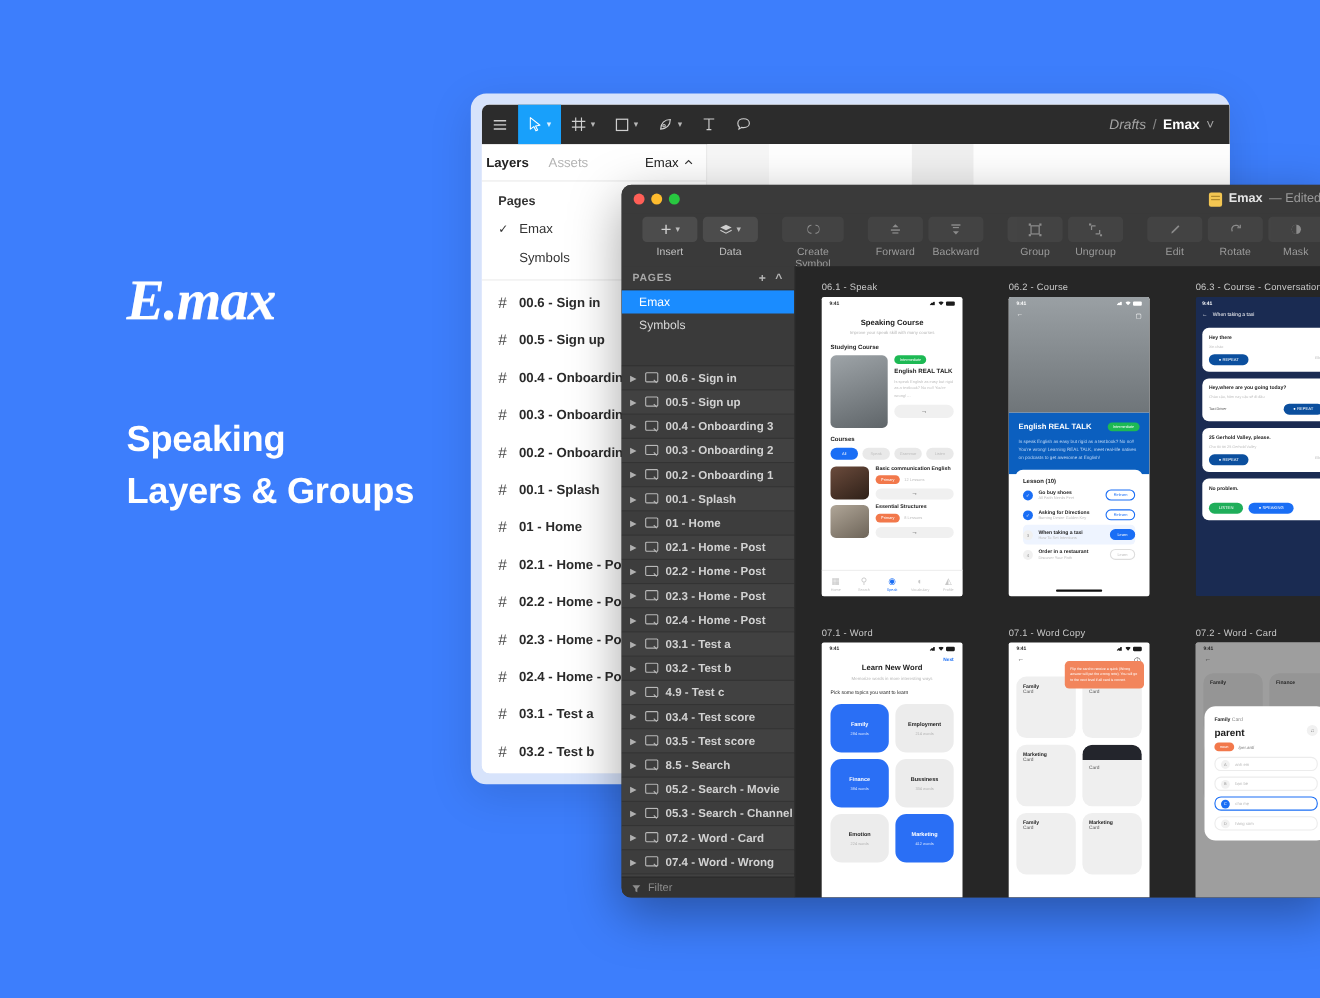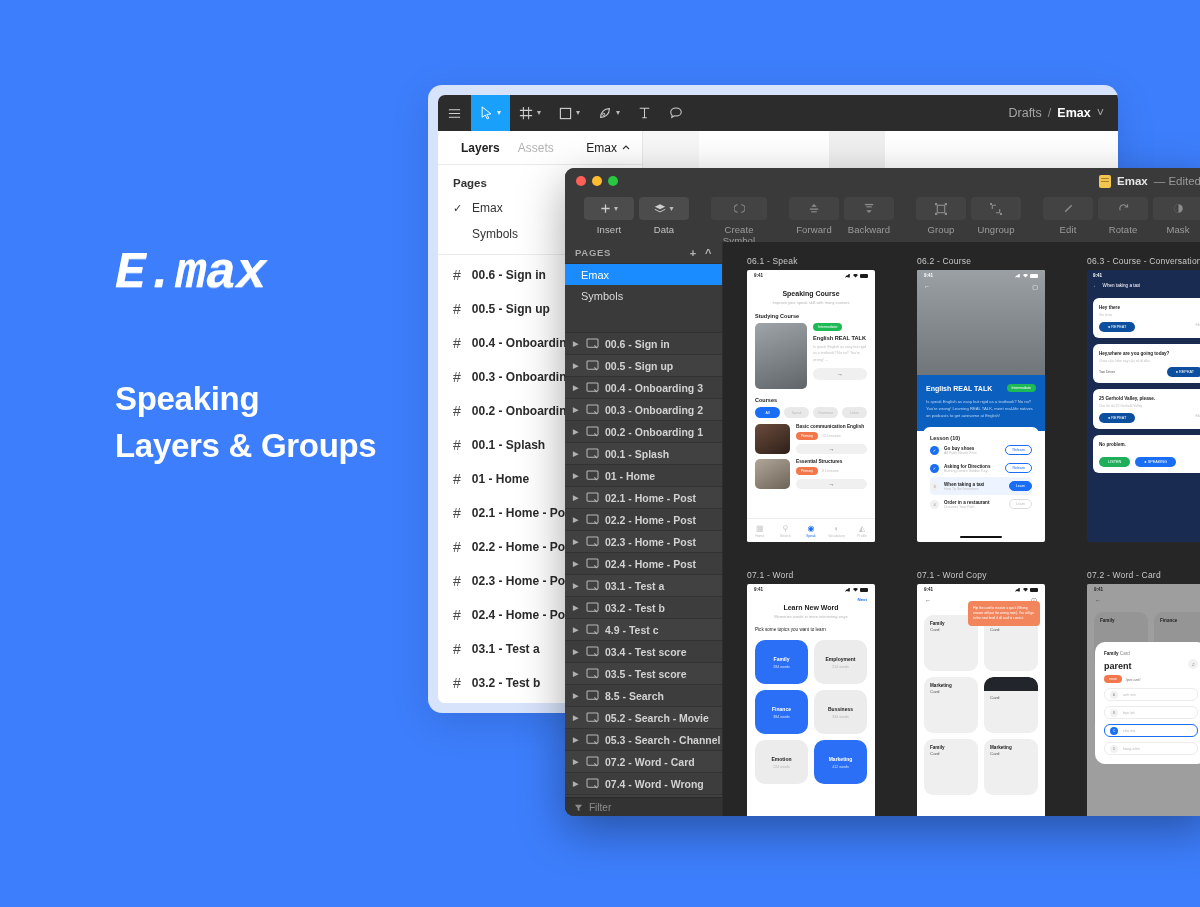--- a/index.html
+++ b/index.html
@@ -6,21 +6,21 @@
   html,body { width:1200px; height:907px; overflow:hidden; }
   body {
     background:#3d7efc;
     font-family:"Liberation Sans", sans-serif;
     position:relative;
   }
 
   
   .promo { position:absolute; left:115px; top:248px; width:330px; color:#fff; }
   .promo-logo {
-    font-family:Liberation Mono, monospace;
+    font-family:Liberation Serif, serif;
     font-style:italic;
     font-size:52px;
     font-weight:700;
     letter-spacing:-1px;
     line-height:1;
     color:#ffffff;
     text-shadow:0 1px 0 rgba(255,255,255,.4);
   }
   .promo-head {
     margin-top:76px;
@@ -63,32 +63,32 @@
     color:#cfcfcf; padding:0 9px; gap:4px;
   }
   .fbtn.active{ background:#18a0fb; color:#fff; }
   .fbtn svg{ display:block; }
   .caret{ font-size:8px; line-height:1; opacity:.85; }
   .figma-breadcrumb{
     position:absolute; right:14px; top:0; height:36px;
     display:flex; align-items:center; gap:6px;
     font-size:12.5px;
   }
-  .bc-dim{ color:#a5a5a5; }
+  .bc-dim{ color:#a5a5a5;font-style:italic; }
   .bc-sep{ color:#8a8a8a; }
   .bc-cur{ color:#ffffff; font-weight:700; }
 
   .figma-body{ display:flex; height:calc(100% - 36px); }
   .figma-left{
     width:205px; background:#fff; border-right:1px solid #e8e8e8;
     flex:0 0 205px; overflow:hidden;
   }
   .fl-tabs{
     height:34px; display:flex; align-items:center; gap:18px;
-    padding:0 23px; border-bottom:1px solid #eaeaea;
+    padding:0 4px; border-bottom:1px solid #eaeaea;
     position:relative;
   }
   .fl-tab{ font-size:12px; font-weight:700; color:#222; }
   .fl-tab.dim{ color:#b3b3b3; font-weight:400; }
   .fl-pagesel{
     position:absolute; right:12px; display:flex; align-items:center; gap:5px;
     font-size:12px; color:#222; font-weight:400;
   }
   .fl-section{ padding:12px 15px 6px; font-size:11.5px; font-weight:700; color:#333; }
   .fl-page{

